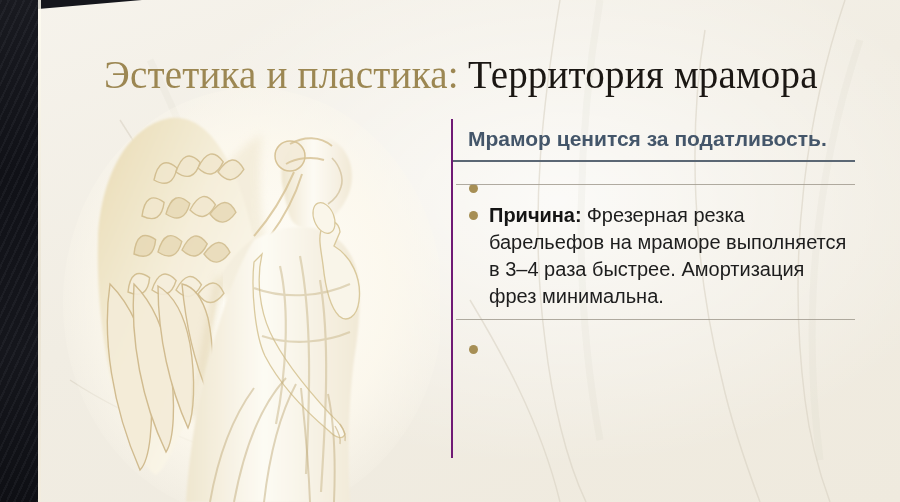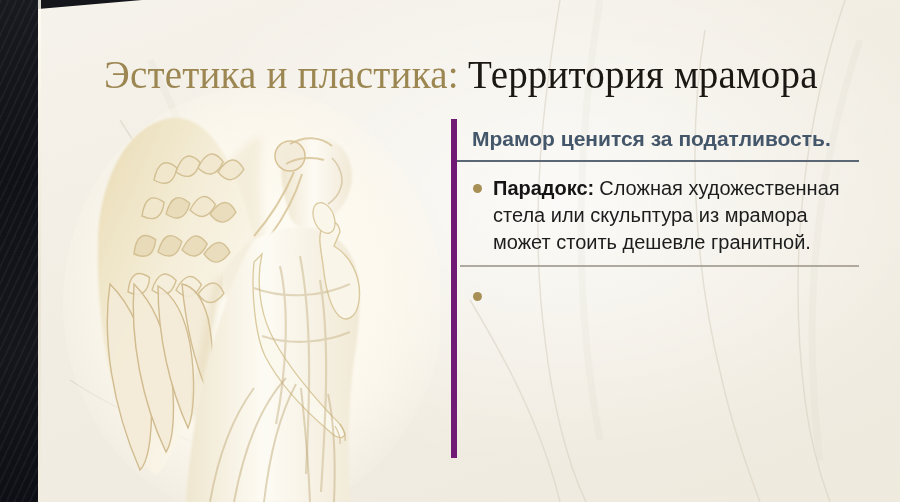--- a/index.html
+++ b/index.html
@@ -25,21 +25,21 @@
   .title{position:absolute;left:92px;top:40px;margin:12px;white-space:nowrap;
     font-family:"Liberation Serif",serif;font-weight:400;font-size:39px;letter-spacing:.2px;}
   .title-accent{color:#9c8752;}
   .title-main{color:#1b1713;margin-left:.24em;}
 
   
   .statue{position:absolute;left:58px;top:88px;width:382px;height:414px;}
 
   
   .panel{position:absolute;left:451px;top:119px;width:402px;height:339px;
-    border-left:6px solid #701a75;}
+    border-left:2px solid #701a75;}
   .panel-header{padding:8px 10px 9px 15px;font-size:21px;font-weight:bold;color:#44566a;}
   .rule-strong{height:2px;background:#5b6774;}
   .rule-light{height:1px;background:#a29c90;margin-left:3px;opacity:.85;}
   .bullet{position:relative;padding:13px 8px 9px 36px;}
   .bullet-2{padding-top:17px;}
   .bullet-3{padding-top:16px;}
   .dot{position:absolute;left:16px;top:22px;width:9px;height:9px;border-radius:50%;background:#a78f55;}
   .bullet-2 .dot{top:26px;}
   .bullet-3 .dot{top:25px;}
   .bullet-text{margin:0;width:364px;font-size:20px;line-height:27px;color:#1d1d1d;}
@@ -186,23 +186,26 @@
       </g>
     </svg>
   </div>
 
   <section class="panel">
     <div class="panel-header">Мрамор ценится за податливость.</div>
     <div class="rule-strong"></div>
 
     <div class="bullet bullet-1">
       <span class="dot"></span>
-      <p class="bullet-text"><strong>Парадокс:</strong><span>Сложная художественная стела или скульптура из мрамора может стоить дешевле гранитной.</span></p>
     </div>
     <div class="rule-light"></div>
 
+    <div class="bullet bullet-2">
+      <span class="dot"></span>
+      <p class="bullet-text"><strong>Причина:</strong><span>Фрезерная резка барельефов на мраморе выполняется в 3–4 раза быстрее. Амортизация фрез минимальна.</span></p>
+    </div>
     <div class="rule-light"></div>
 
     <div class="bullet bullet-3">
       <span class="dot"></span>
     </div>
   </section>
 </div>
 
 </body></html>

